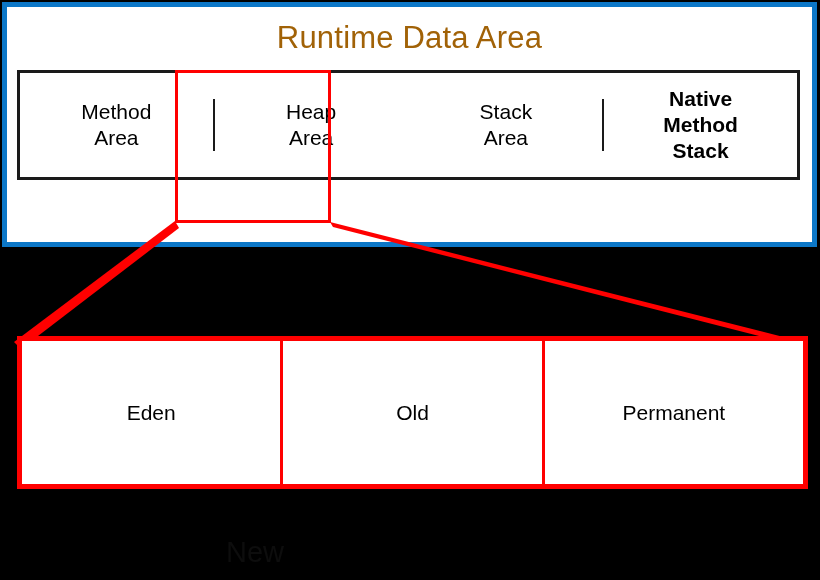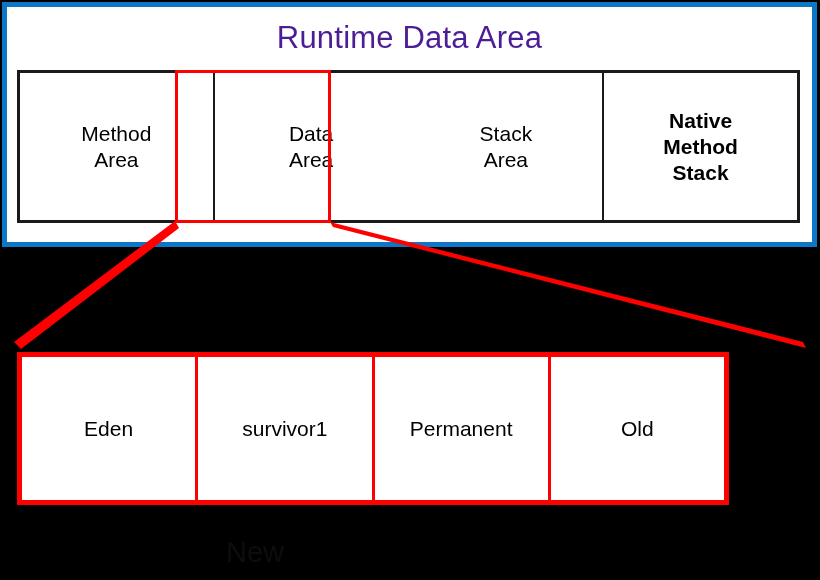--- a/index.html
+++ b/index.html
@@ -36,36 +36,37 @@
   }
 
   .panel-title {
     position: absolute;
     left: 0;
     top: 12px;
     width: 100%;
     text-align: center;
     font-size: 31px;
     line-height: 38px;
-    color: #4c1d95;
+    color: #a16207;
     letter-spacing: 0.2px;
     white-space: nowrap;
   }
 
   
   .mem-row {
     position: absolute;
     left: 17px;
     top: 70px;
     width: 783px;
-    height: 153px;
+    height: 110px;
     box-sizing: border-box;
     border: 3px solid #1a1a1a;
     background: #ffffff;
     display: flex;
+    align-items: center;
   }
   .mem-cell {
     box-sizing: border-box;
     flex: 1 1 0;
     display: flex;
     align-items: center;
     justify-content: center;
     text-align: center;
     font-size: 21px;
     line-height: 26px;
@@ -97,22 +98,22 @@
     top: 0;
     width: 820px;
     height: 580px;
     pointer-events: none;
   }
 
   
   .heap-detail-row {
     position: absolute;
     left: 17px;
-    top: 352px;
-    width: 712px;
+    top: 336px;
+    width: 791px;
     height: 153px;
     box-sizing: border-box;
     border: 5px solid #ff0000;
     background: #ffffff;
     display: flex;
   }
   .detail-cell {
     box-sizing: border-box;
     flex: 1 1 0;
     display: flex;
@@ -146,21 +147,21 @@
   <div class="runtime-panel">
     <div class="panel-title">Runtime Data Area</div>
   </div>
 
   <div class="mem-row">
     <div class="mem-cell">
       <span class="cell-label">Method
 Area</span>
     </div>
     <div class="mem-cell highlight">
-      <span class="cell-label">Data
+      <span class="cell-label">Heap
 Area</span>
     </div>
     <div class="mem-cell">
       <span class="cell-label">Stack
 Area</span>
     </div>
     <div class="mem-cell">
       <span class="cell-label">Native
 Method
 Stack</span>
@@ -174,25 +175,22 @@
     <polygon points="175,221 179,228 21,349 14,342" fill="#ff0000"></polygon>
 
     <polygon points="330,222 333,227 806,348 803,342" fill="#ff0000"></polygon>
   </svg>
 
   <div class="heap-detail-row">
     <div class="detail-cell">
       <span>Eden</span>
     </div>
     <div class="detail-cell">
-      <span>survivor1</span>
+      <span>Old</span>
     </div>
     <div class="detail-cell">
       <span>Permanent</span>
-    </div>
-    <div class="detail-cell">
-      <span>Old</span>
     </div>
   </div>
 
   <div class="faint-caption">New</div>
 
 </div>
 
 </body></html>

